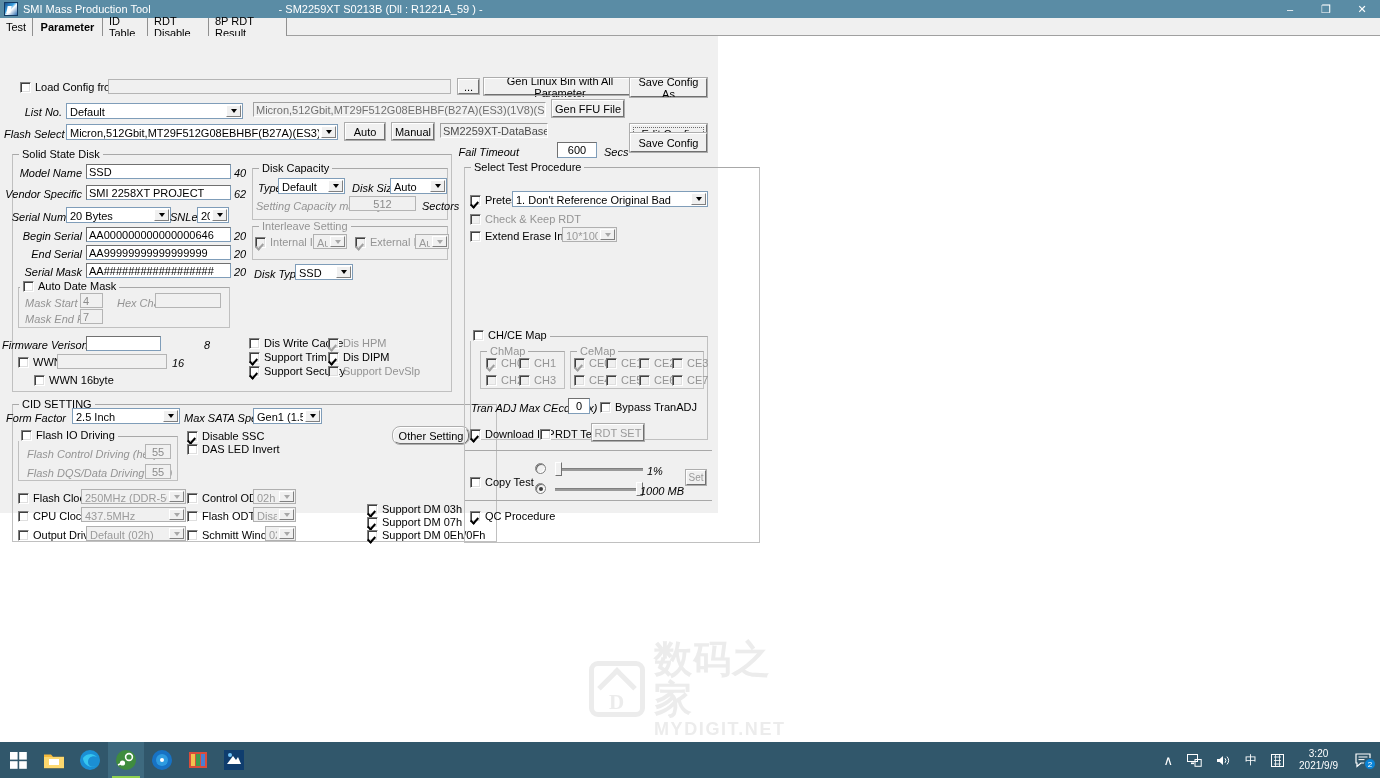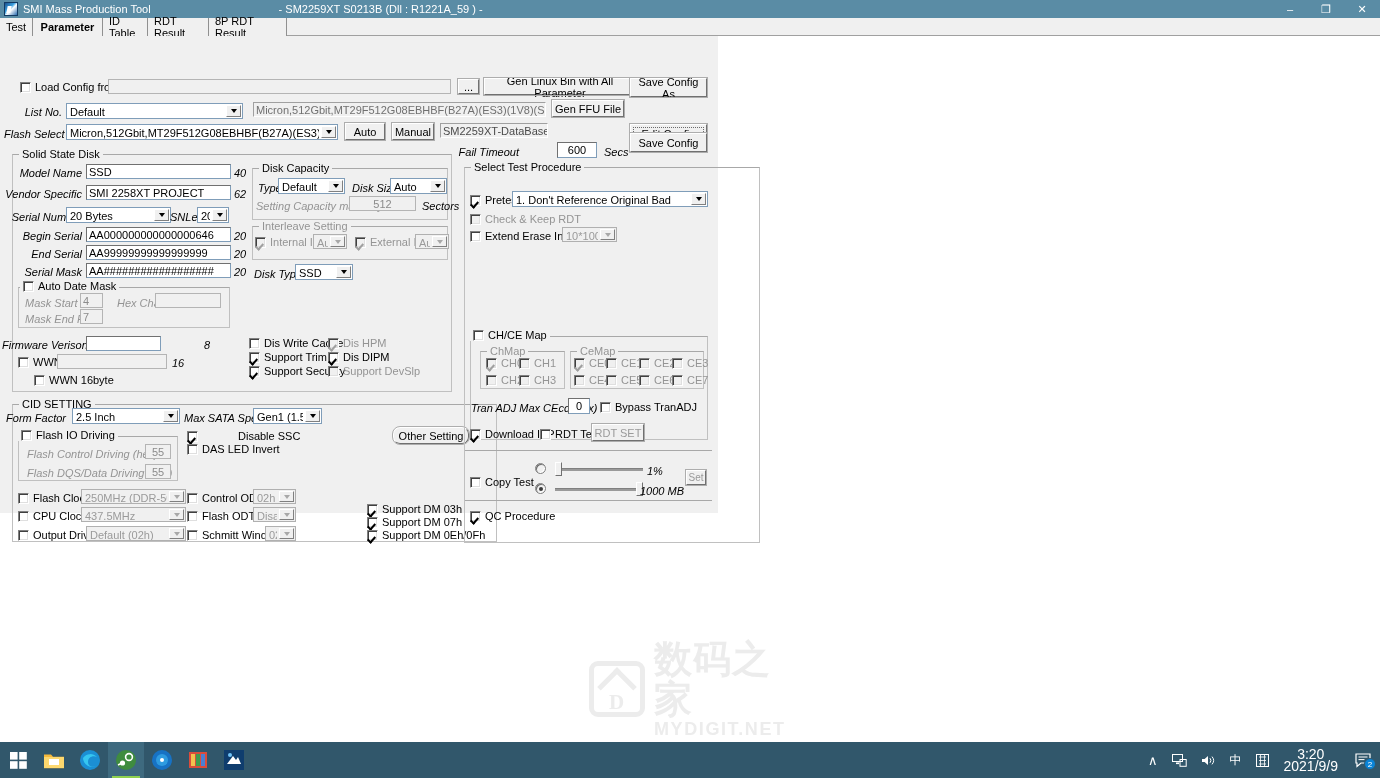--- a/index.html
+++ b/index.html
@@ -219,21 +219,21 @@
     position:relative;
   }
   .tb-item.active { background:#3e6a7f; }
   .tb-item.active::after{
     content:""; position:absolute; bottom:0; left:4px; right:4px; height:2px; background:#8fd14f;
   }
   #tray { margin-left:auto; display:flex; align-items:center; height:36px; color:#ffffff; }
   .tray-ic { padding:0 7px; font-size:13px; color:#ffffff; display:flex; align-items:center; height:36px;}
   #clock {
     display:flex; flex-direction:column; align-items:center; justify-content:center;
-    font-size:14px; color:#ffffff; line-height:12px; padding:0 8px; height:36px;
+    font-size:10px; color:#ffffff; line-height:12px; padding:0 8px; height:36px;
   }
   .notif {
     width:34px; height:36px; display:flex; align-items:center; justify-content:center;
     position:relative; color:#ffffff; font-size:14px;
   }
   .notif .badge {
     position:absolute; right:4px; bottom:8px;
     background:#0a84d8; color:#fff; border-radius:50%;
     width:12px; height:12px; font-size:8px; line-height:12px; text-align:center;
     border:1px solid #31576b;
@@ -251,21 +251,21 @@
     <div class="wc">–</div>
     <div class="wc">❐</div>
     <div class="wc">✕</div>
   </div>
 </div>
 
 <div id="tabbar">
   <div class="tab" style="left:0px;width:33px;">Test</div>
   <div class="tab active" style="left:33px;width:70px;">Parameter</div>
   <div class="tab" style="left:103px;width:45px;">ID Table</div>
-  <div class="tab" style="left:148px;width:61px;">RDT Result</div>
+  <div class="tab" style="left:148px;width:61px;">RDT Disable</div>
   <div class="tab" style="left:209px;width:78px;">8P RDT Result</div>
 </div>
 
 <div id="client">
  <div id="whitearea"></div>
  <div id="panel">
 
   <div class="chk" style="left:20px;top:45px;">
     <span class="box"></span>
     <span>Load Config from</span>
@@ -440,21 +440,21 @@
     <span class="cv">2.5 Inch</span>
     <span class="arrow"></span>
   </div>
   <div class="lbl" style="left:184px;top:376px;">Max SATA Speed</div>
   <div class="combo" style="left:253px;top:372px;width:69px;height:16px;">
     <span class="cv">Gen1 (1.5Gb)</span>
     <span class="arrow"></span>
   </div>
   <div class="btn" style="left:393px;top:391px;width:76px;height:17px;border-radius:7px;">Other Setting</div>
 
-  <div class="chk" style="left:187px;top:394px;gap:36px;">
+  <div class="chk" style="left:187px;top:394px;">
     <span class="box on"></span>
     <span>Disable SSC</span>
   </div>
   <div class="chk" style="left:187px;top:407px;">
     <span class="box"></span>
     <span>DAS LED Invert</span>
   </div>
 
   <div class="grp" style="left:18px;top:400px;width:160px;height:45px;"></div>
   <div class="chk" style="left:18px;top:393px;background:#f0f0f0;padding:0 3px;">

